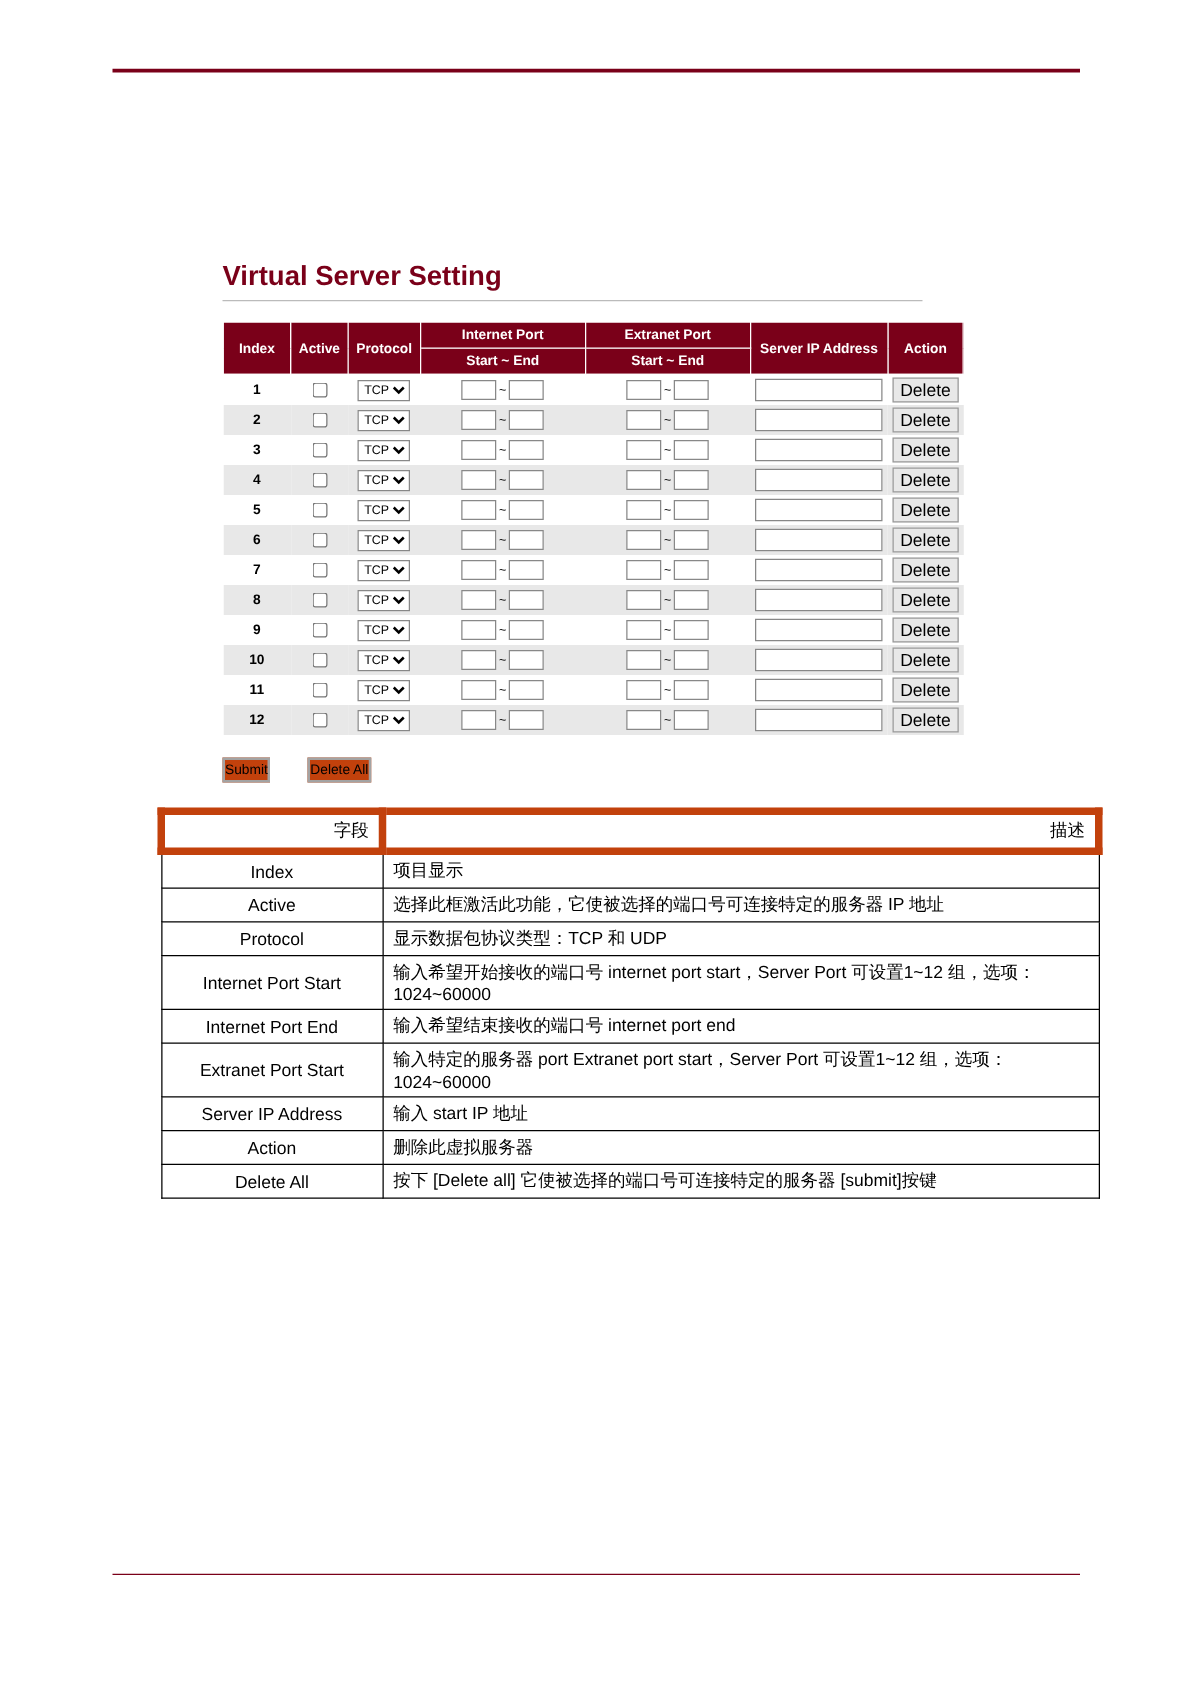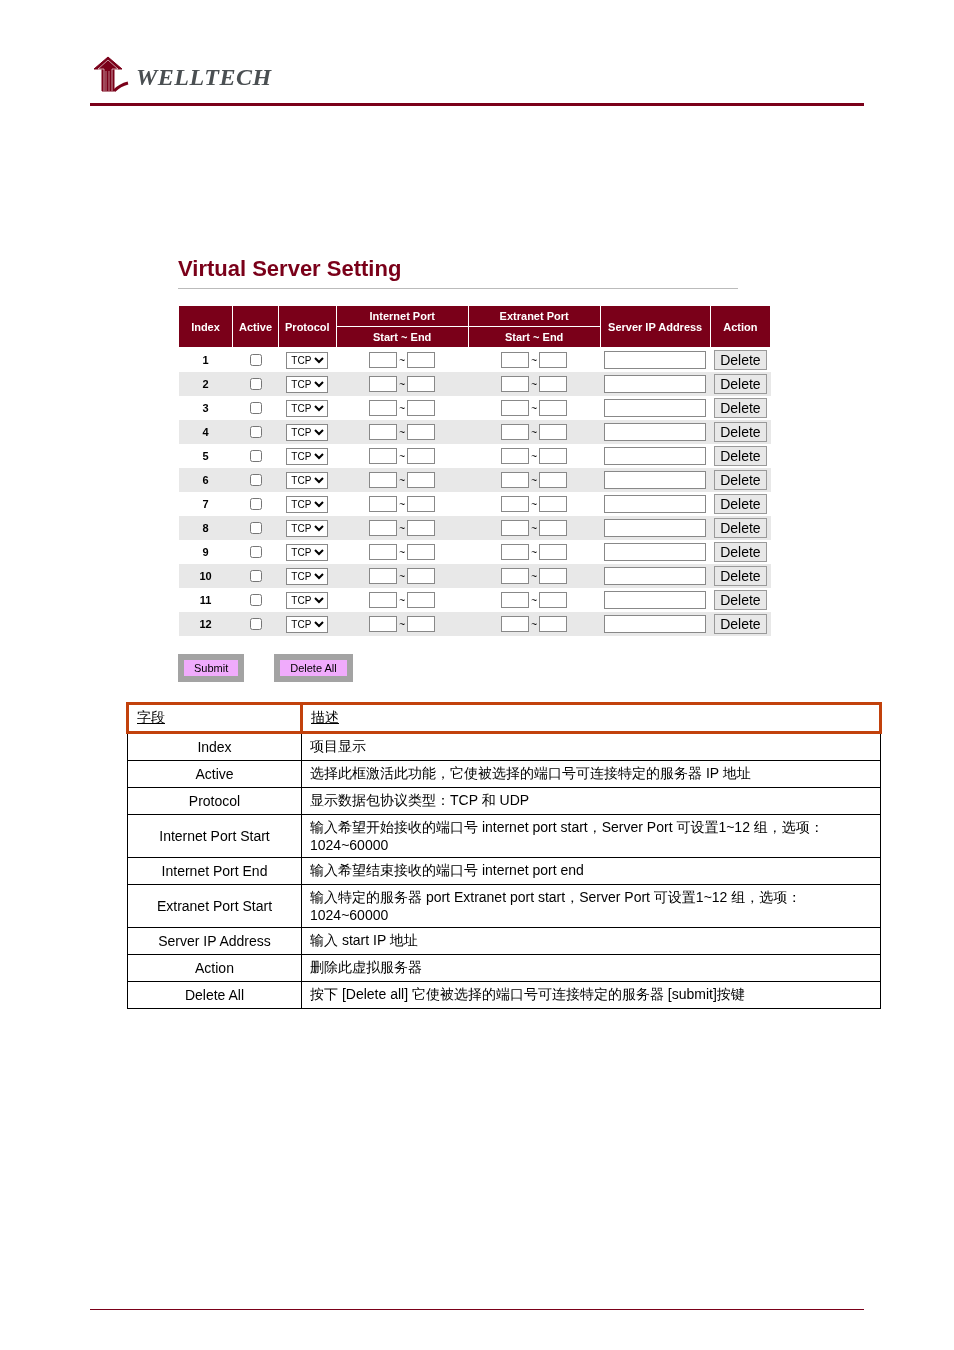--- a/index.html
+++ b/index.html
@@ -98,45 +98,44 @@
     padding: 1px 5px;
     cursor: pointer;
   }
   .btn-row {
     margin: 18px 0 0 88px;
     display: flex;
     gap: 30px;
   }
   .big-btn {
     font-size: 11px;
-    border: 6px solid #a3a3a3;
-    background: #f0abfc;
-    padding: 2px 10px;
+    border: 2px solid #a3a3a3;
+    background: #c2410c;
+    padding: 2px 0;
     cursor: pointer;
   }
   .desc-table-wrap {
     margin: 20px 0 0 36px;
   }
   table.desc {
     border-collapse: collapse;
     width: 756px;
     font-family: 'SimSun','Microsoft JhengHei',Arial,sans-serif;
     font-size: 14px;
   }
   table.desc td {
     border: 1px solid #000;
     padding: 4px 8px;
     vertical-align: middle;
   }
   table.desc th {
-    border: 3px solid #c2410c;
+    border: 6px solid #c2410c;
     padding: 4px 8px;
-    text-align: left;
+    text-align: right;
     font-weight: normal;
-    text-decoration: underline;
   }
   .desc-h { text-align: center; font-weight: normal;}
   .col1 { width: 155px; text-align: center;}
   .hr-bottom {
     border: none;
     border-top: 1px solid #7a0019;
     margin: 300px 0 16px 0;
   }
   .footer-num {
     text-align: right;
@@ -144,32 +143,20 @@
     font-size: 14px;
     color: #333;
     padding-right: 6px;
   }
 </style>
 </head>
 <body>
 
 <div class="page">
 
-  <div class="logo-bar">
-    <span class="logo-arrow">
-      <svg width="42" height="38" viewBox="0 0 42 38">
-        <path d="M12 36 L12 14 L4 14 L18 2 L32 14 L24 14 L24 36 Z" fill="#7a0019" stroke="#7a0019" stroke-width="1"></path>
-        <path d="M14 36 L14 14 L8 14 L18 5 L28 14 L22 14 L22 36" fill="none" stroke="#fff" stroke-width="0.6"></path>
-        <line x1="16" y1="36" x2="16" y2="16" stroke="#fff" stroke-width="0.5"></line>
-        <line x1="19" y1="36" x2="19" y2="16" stroke="#fff" stroke-width="0.5"></line>
-        <path d="M24 36 Q30 30 38 28" fill="none" stroke="#7a0019" stroke-width="3"></path>
-      </svg>
-    </span>
-    <span class="logo-text">WELLTECH</span>
-  </div>
 
   <hr class="hr-top">
 
   <h2 class="vs-title">Virtual Server Setting</h2>
   <hr class="vs-hr">
 
   <div class="vs-table-wrap">
     <table class="vs">
       <thead>
         <tr>

